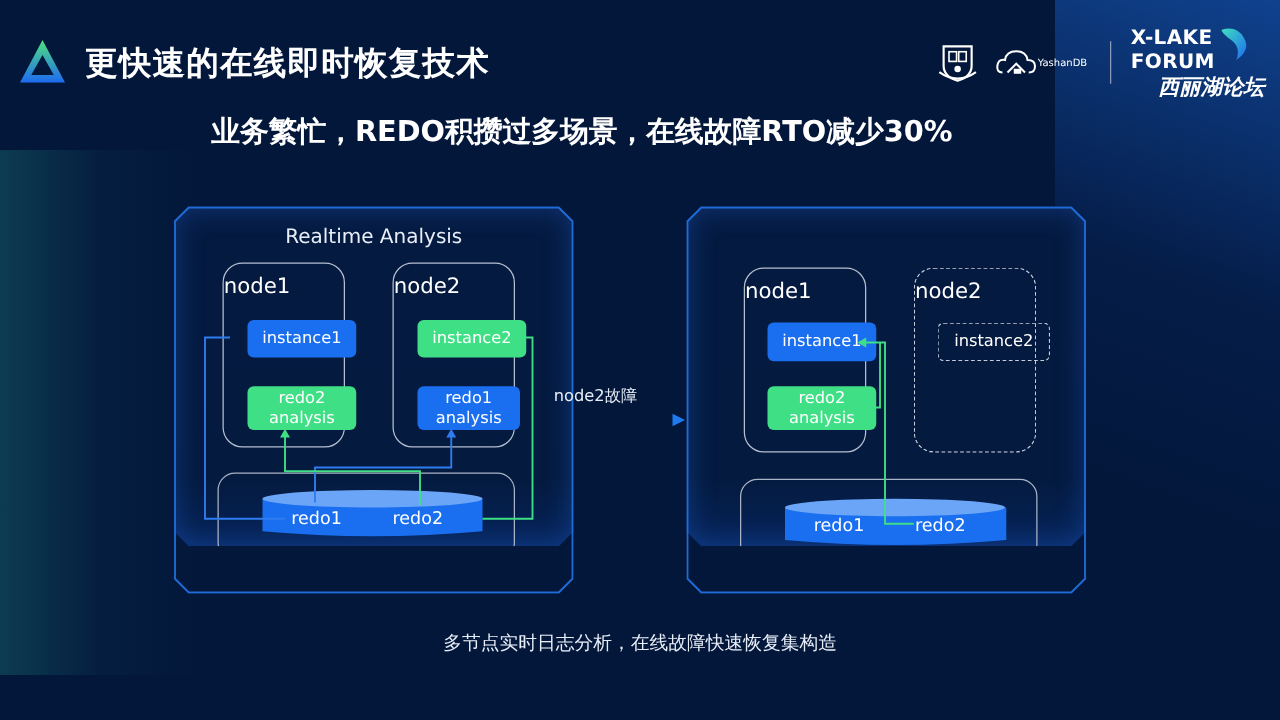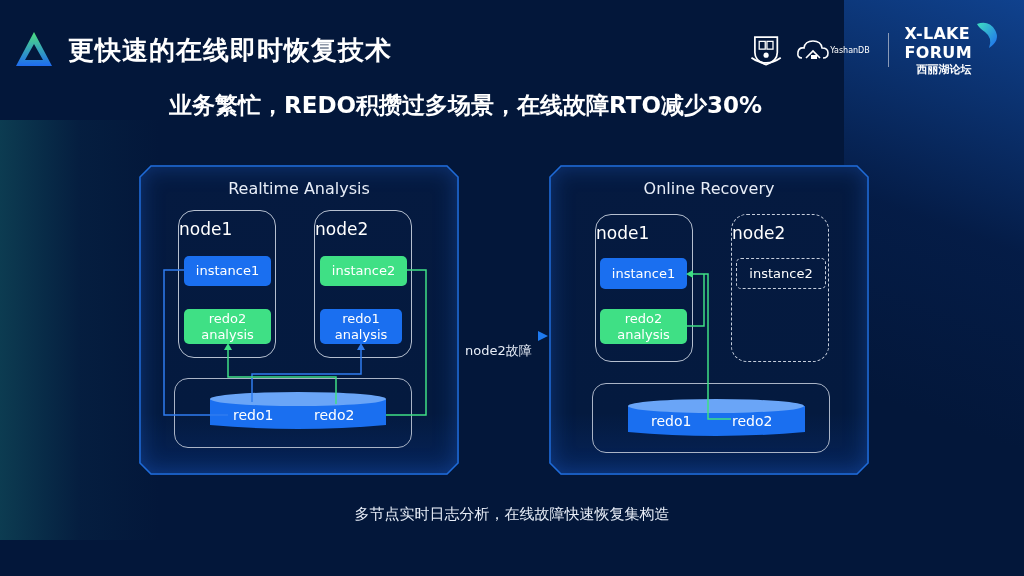--- a/index.html
+++ b/index.html
@@ -27,25 +27,25 @@
     font-size: 23px; font-weight: bold;
   }
   .partners { position: absolute; left: 748px; top: 28px; height: 44px; display: flex; align-items: center; }
   .school-logo { width: 42px; height: 42px; }
   .yashan { margin-left: 12px; display: flex; flex-direction: row; align-items: center; }
   .yashan-cloud { width: 34px; height: 24px; }
   .yashan-text { font-size: 8px; margin-top: 1px; }
   .divider { width: 1px; height: 34px; background: #8a9ab8; margin: 0 16px 0 18px; }
   .forum { display: flex; flex-direction: column; align-items: flex-start; }
   .forum-en { font-size: 16px; font-weight: bold; letter-spacing: 0.3px; }
-  .forum-cn { font-size: 11px; font-weight: bold; margin-left: 12px; }
+  .forum-cn { font-size: 17px; font-weight: bold; margin-left: 22px; font-style: italic; }
   .forum-mark { position: absolute; left: 975px; top: 20px; width: 28px; height: 30px; }
 
   .panel {
-    position: absolute; top: 165px; width: 320px; height: 310px;
+    position: absolute; top: 165px; width: 320px; height: 272px;
     background: linear-gradient(180deg, #051a40 0%, #041a3f 80%, #06245a 100%);
     clip-path: polygon(12px 0, calc(100% - 12px) 0, 100% 12px, 100% calc(100% - 12px), calc(100% - 12px) 100%, 12px 100%, 0 calc(100% - 12px), 0 12px);
   }
   .panel-border {
     position: absolute; top: 165px; width: 320px; height: 310px;
     pointer-events: none;
   }
   .panel-left { left: 139px; }
   .panel-right { left: 549px; }
   .panel-inner-glow {
@@ -53,32 +53,32 @@
     box-shadow: inset 0 0 24px rgba(40,120,255,0.35);
   }
   .panel-title { position: absolute; top: 14px; left: 0; width: 100%; text-align: center; font-size: 16px; color: #e8eef8; }
   .node {
     position: absolute; border: 1.5px solid #b5bfcf; border-radius: 16px;
   }
   .node.dashed { border-style: dashed; border-color: #c6cedc; }
   .node-label { position: absolute; top: 8px; width: 100%; font-size: 17px; color: #ffffff; }
   .box {
     position: absolute; border-radius: 5px; font-size: 13px; color: #ffffff;
-    display: flex; align-items: center; justify-content: center; text-align: center; line-height: 16px;
+    display: flex; align-items: center; justify-content: center; text-align: center; line-height: 16px; margin-left: 14px;
   }
   .blue { background: #1a6ff0; }
   .green { background: #3fe085; }
   .box.dashed { border: 1.5px dashed #c6cedc; background: transparent; }
   .storage {
     position: absolute; border: 1.5px solid #aab4c6; border-radius: 14px;
   }
   .cyl { position: absolute; }
   .cyl-label { position: absolute; font-size: 14px; color: #ffffff; }
   svg.wires { position: absolute; left: 0; top: 0; width: 1024px; height: 576px; pointer-events: none; }
-  .arrow-label { position: absolute; left: 465px; top: 308px; font-size: 13px; color: #e8eef8; margin-top: 34px; }
+  .arrow-label { position: absolute; left: 443px; top: 308px; font-size: 13px; color: #e8eef8; }
   .footer-caption {
     position: absolute; left: 0; width: 1024px; top: 505px; text-align: center; font-size: 15px; color: #e8eef8;
   }
 </style>
 </head>
 <body>
 
 <div class="bg-left"></div>
 <div class="bg-right"></div>
 
@@ -155,21 +155,20 @@
   </svg>
   <div class="cyl-label" style="left:94px; top:242px;">redo1</div>
   <div class="cyl-label" style="left:175px; top:242px;">redo2</div>
 </div>
 <svg class="panel-border panel-left" viewBox="0 0 320 310">
   <path d="M12 1 L308 1 L319 12 L319 298 L308 309 L12 309 L1 298 L1 12 Z" fill="none" stroke="#1f6bd8" stroke-width="1.5"></path>
 </svg>
 
 <div class="panel panel-right">
   <div class="panel-inner-glow"></div>
-  <div class="panel-title">Online Recovery</div>
 
   <div class="node" style="left:46px; top:49px; width:98px; height:148px;">
     <div class="node-label">node1</div>
   </div>
   <div class="box blue" style="left:51px; top:93px; width:87px; height:31px;">instance1</div>
   <div class="box green" style="left:51px; top:144px; width:87px; height:35px; flex-direction:column;">
     <span>redo2</span>
     <span>analysis</span>
   </div>
 

